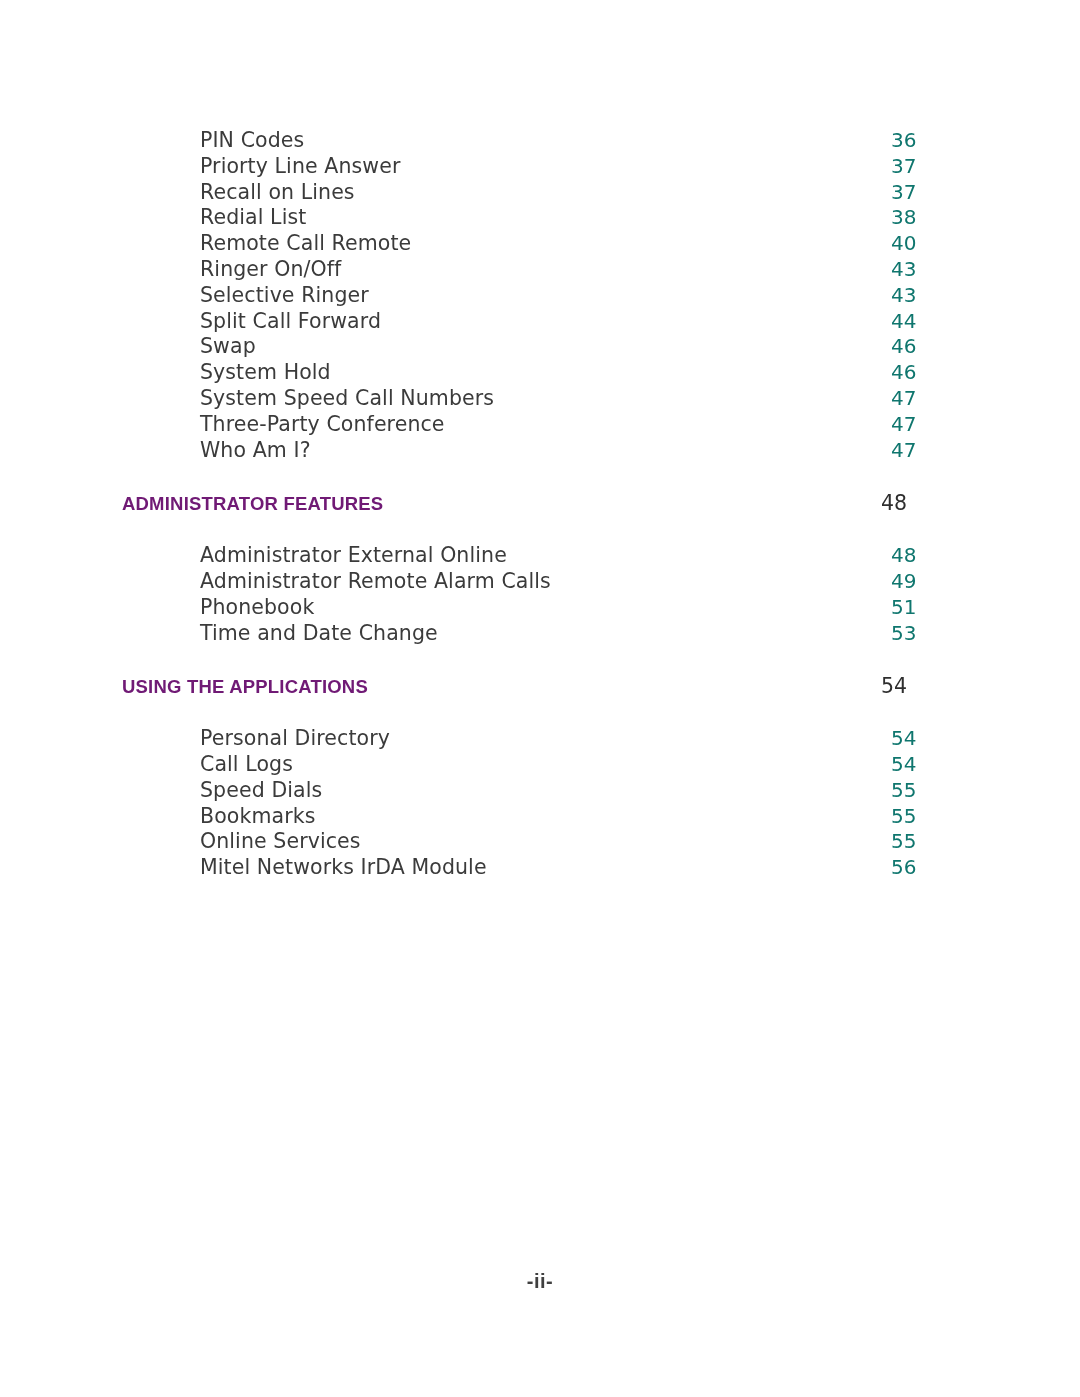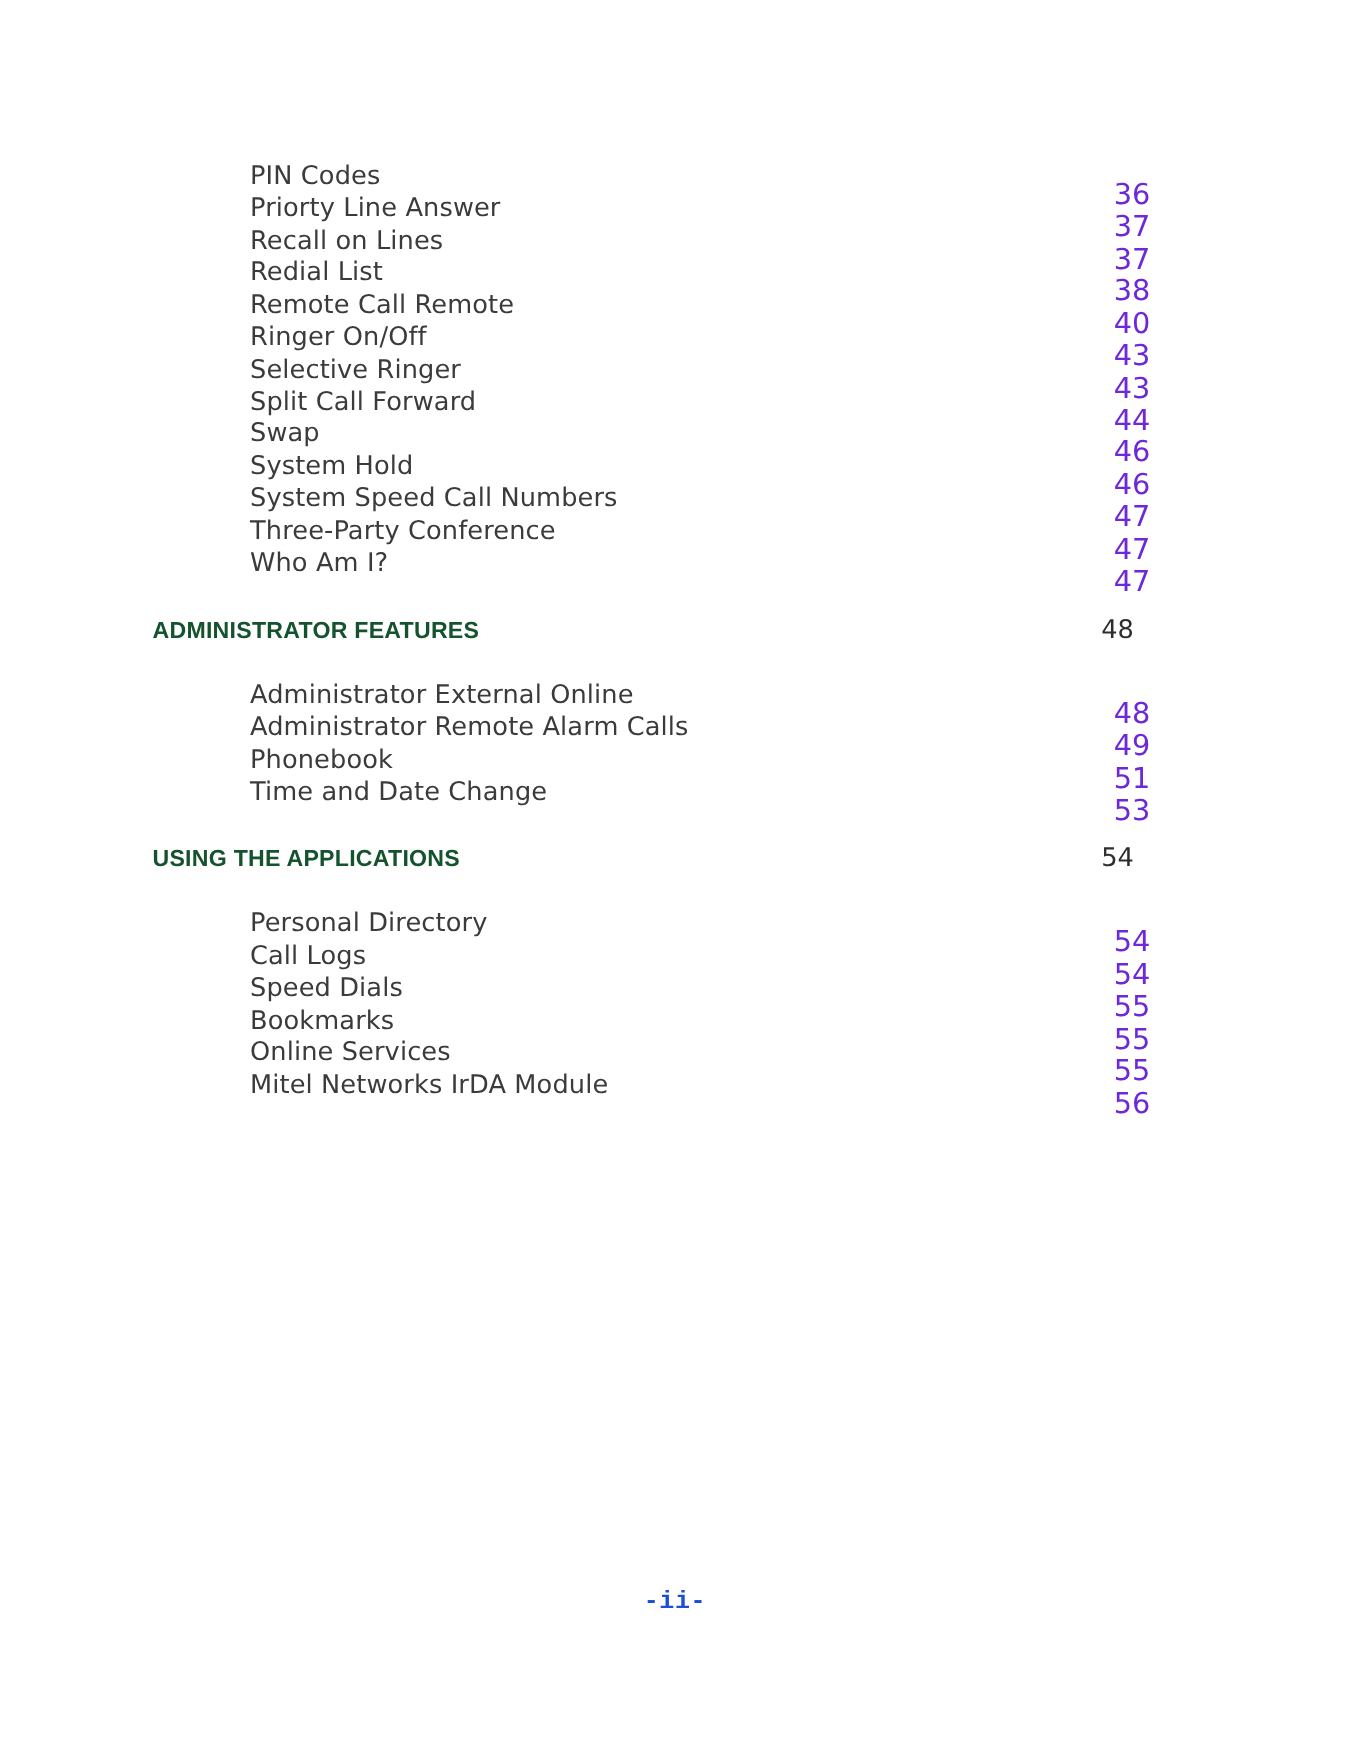--- a/index.html
+++ b/index.html
@@ -42,41 +42,40 @@
     top: 0;
     font-size: 20.5px;
     color: #3b3b3b;
     letter-spacing: 0.1px;
   }
 
   .toc-row .pageno {
     position: absolute;
     left: 881px;
     top: 0;
-    font-size: 23px;
-    color: #6d28d9;
-    margin-top: 16px;
+    font-size: 20px;
+    color: #0f766e;
   }
 
   
   .toc-head {
     position: relative;
     height: 25.8px;
     line-height: 25.8px;
     white-space: nowrap;
   }
 
   .toc-head .label {
     position: absolute;
     left: 122px;
     top: 0;
     font-family: "Liberation Sans", sans-serif;
     font-weight: bold;
     font-size: 18.5px;
-    color: #14532d;
+    color: #701a75;
     letter-spacing: 0.2px;
   }
 
   .toc-head .pageno {
     position: absolute;
     left: 881px;
     top: 0;
     font-size: 20.5px;
     color: #2e2e2e;
     font-weight: normal;
@@ -87,24 +86,24 @@
   .gap-after-head  { height: 26px; }
 
   .footer {
     position: absolute;
     left: 0;
     top: 1270px;
     width: 1080px;
     text-align: center;
   }
   .footer .folio {
-    font-family: Liberation Mono, monospace;
+    font-family: Liberation Sans, sans-serif;
     font-weight: bold;
     font-size: 20px;
-    color: #1d4ed8;
+    color: #404040;
     letter-spacing: 0.5px;
     
     position: relative;
     left: 0px;
   }
 </style>
 </head>
 <body>
 
 <div class="page">

